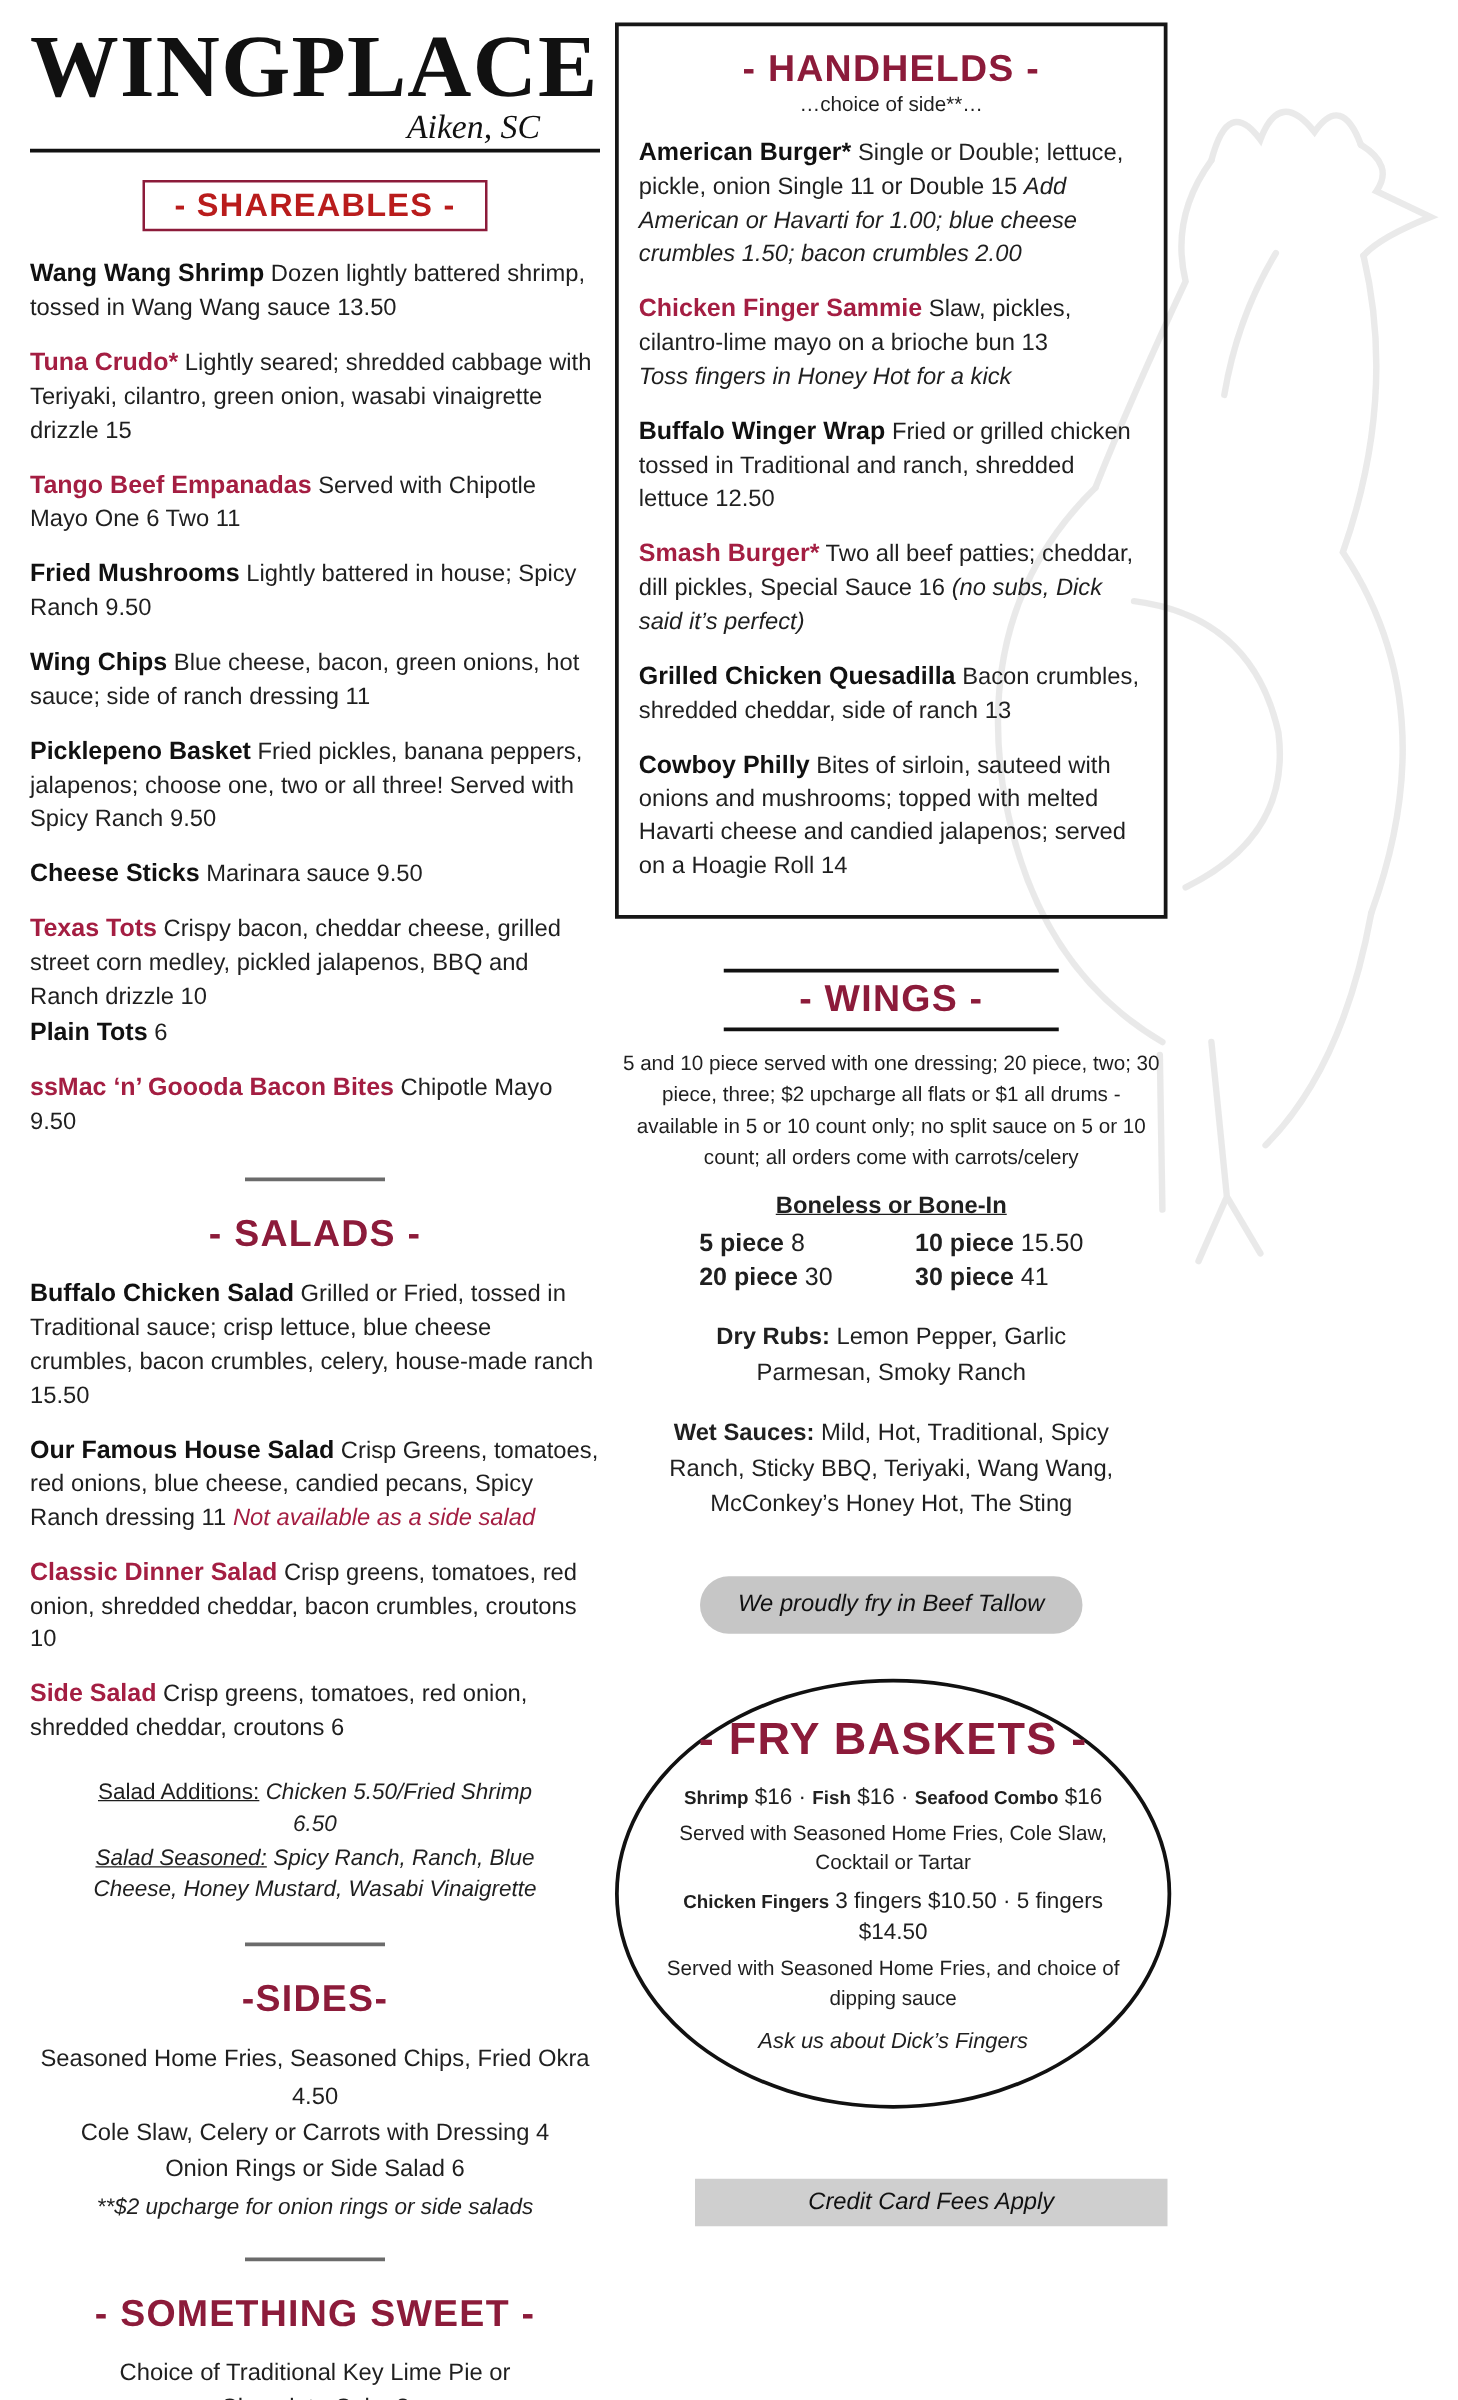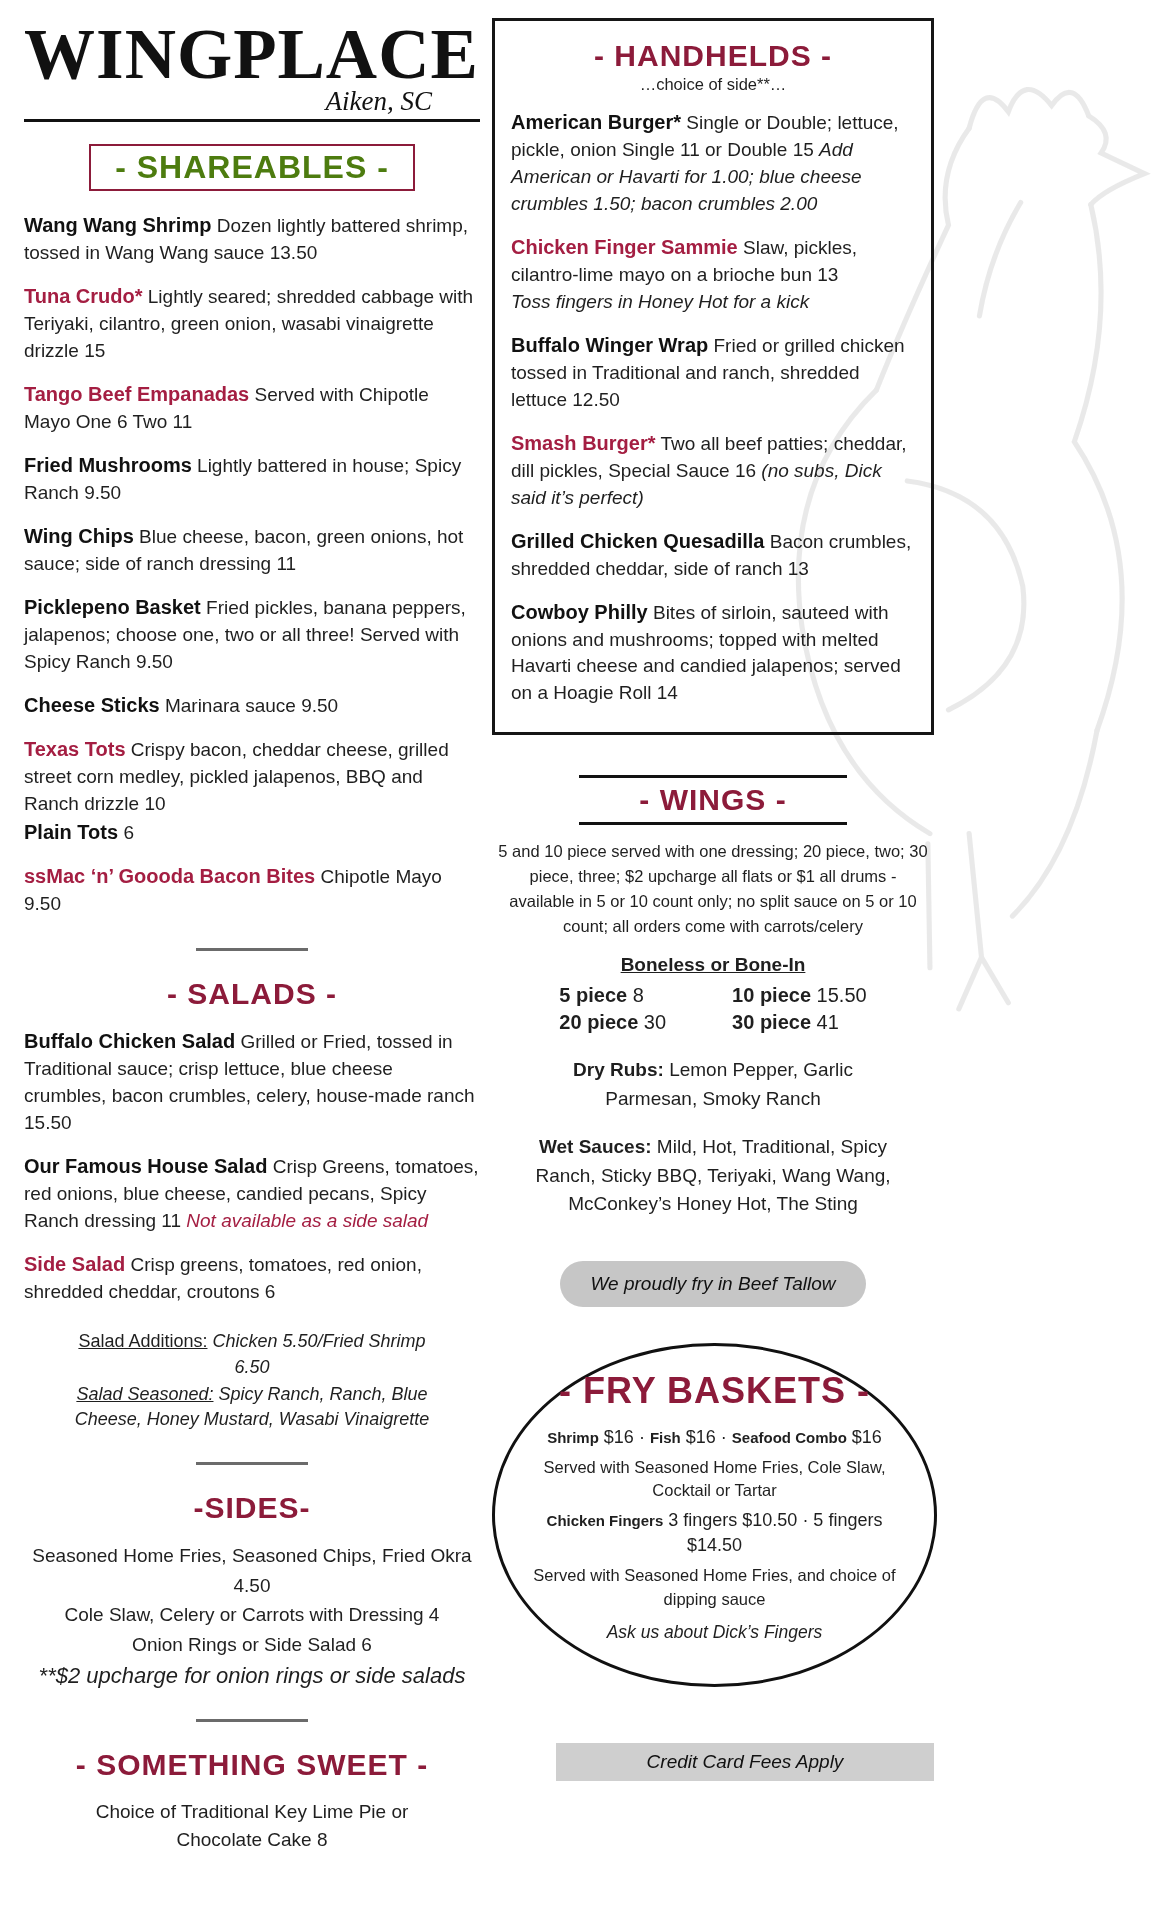--- a/index.html
+++ b/index.html
@@ -12,41 +12,41 @@
   .col.left{left:24px;width:456px;}
   .col.right{left:492px;width:442px;}
 
   
   .logo-title{font-family:"Liberation Serif",serif;font-weight:700;font-size:71px;line-height:1.02;letter-spacing:1px;color:#111;}
   .logo-sub{font-family:"Liberation Serif",serif;font-style:italic;font-size:27px;text-align:right;padding-right:48px;margin-top:-4px;color:#111;}
   .logo-rule{border-bottom:3px solid #111;margin-top:2px;}
 
   
   .boxed-wrap{text-align:center;margin:22px 0 20px;}
-  .boxed-head{display:inline-block;border:2px solid #8C1B3A;color:#4d7c0f;font-weight:bold;
-    font-size:32px;letter-spacing:1px;padding:3px 24px;}
+  .boxed-head{display:inline-block;border:2px solid #8C1B3A;color:#b91c1c;font-weight:bold;
+    font-size:26px;letter-spacing:1px;padding:3px 24px;}
   .sec-head{color:#8C1B3A;font-weight:bold;font-size:30px;letter-spacing:1px;text-align:center;margin:10px 0 16px;}
   .divider{width:112px;height:3px;background:#6b6b6b;margin:30px auto 26px;}
 
   
   .item{margin:0 0 15px;line-height:1.42;font-size:19px;}
   .iname{font-weight:bold;font-size:20px;color:#111;}
   .iname.red{color:#A41E42;}
   .note-italic{font-style:italic;}
   .note-red{font-style:italic;color:#A41E42;}
   .block{display:block;}
 
   .additions{text-align:center;font-size:18px;margin-top:24px;width:380px;margin-left:auto;margin-right:auto;line-height:1.4;}
   .additions p{margin:2px 0;}
   .u{text-decoration:underline;}
   .ital{font-style:italic;text-align:center;}
 
   .c{text-align:center;}
   .sides-line{font-size:19px;line-height:1.55;margin:0;}
-  .sides-note{font-style:italic;font-size:22px;margin-top:4px;}
+  .sides-note{font-style:italic;font-size:18px;margin-top:4px;}
   .sweet-line{font-size:19px;line-height:1.5;margin:4px auto 0;width:330px;}
 
   
   .hh-box{border:3px solid #161616;padding:14px 16px 10px;background:transparent;}
   .hh-head{color:#8C1B3A;font-weight:bold;font-size:30px;letter-spacing:1px;text-align:center;margin:4px 0 2px;}
   .hh-sub{text-align:center;font-size:16.5px;margin-bottom:14px;}
 
   .wings-wrap{text-align:center;margin-top:40px;}
   .wings-head{display:inline-block;border-top:3px solid #111;border-bottom:3px solid #111;
     padding:5px 60px;color:#8C1B3A;font-weight:bold;font-size:30px;letter-spacing:1px;}
@@ -152,20 +152,24 @@
     <p class="item">
       <span class="iname">Buffalo Chicken Salad</span>
       <span>Grilled or Fried, tossed in Traditional sauce; crisp lettuce, blue cheese crumbles, bacon crumbles, celery, house-made ranch  15.50</span>
     </p>
     <p class="item">
       <span class="iname">Our Famous House Salad</span>
       <span>Crisp Greens, tomatoes, red onions, blue cheese, candied pecans, Spicy Ranch dressing  11</span>
       <span class="note-red">Not available as a side salad</span>
     </p>
     <p class="item">
+      <span class="iname red">Classic Dinner Salad</span>
+      <span>Crisp greens, tomatoes, red onion, shredded cheddar, bacon crumbles, croutons  10</span>
+    </p>
+    <p class="item">
       <span class="iname red">Side Salad</span>
       <span>Crisp greens, tomatoes, red onion, shredded cheddar, croutons  6</span>
     </p>
 
     <div class="additions">
       <p><span class="u">Salad Additions:</span> <span class="ital">Chicken 5.50/Fried Shrimp 6.50</span></p>
       <p><span class="u ital">Salad Seasoned:</span> <span class="ital">Spicy Ranch, Ranch, Blue Cheese, Honey Mustard, Wasabi Vinaigrette</span></p>
     </div>
 
     <div class="divider"></div>

